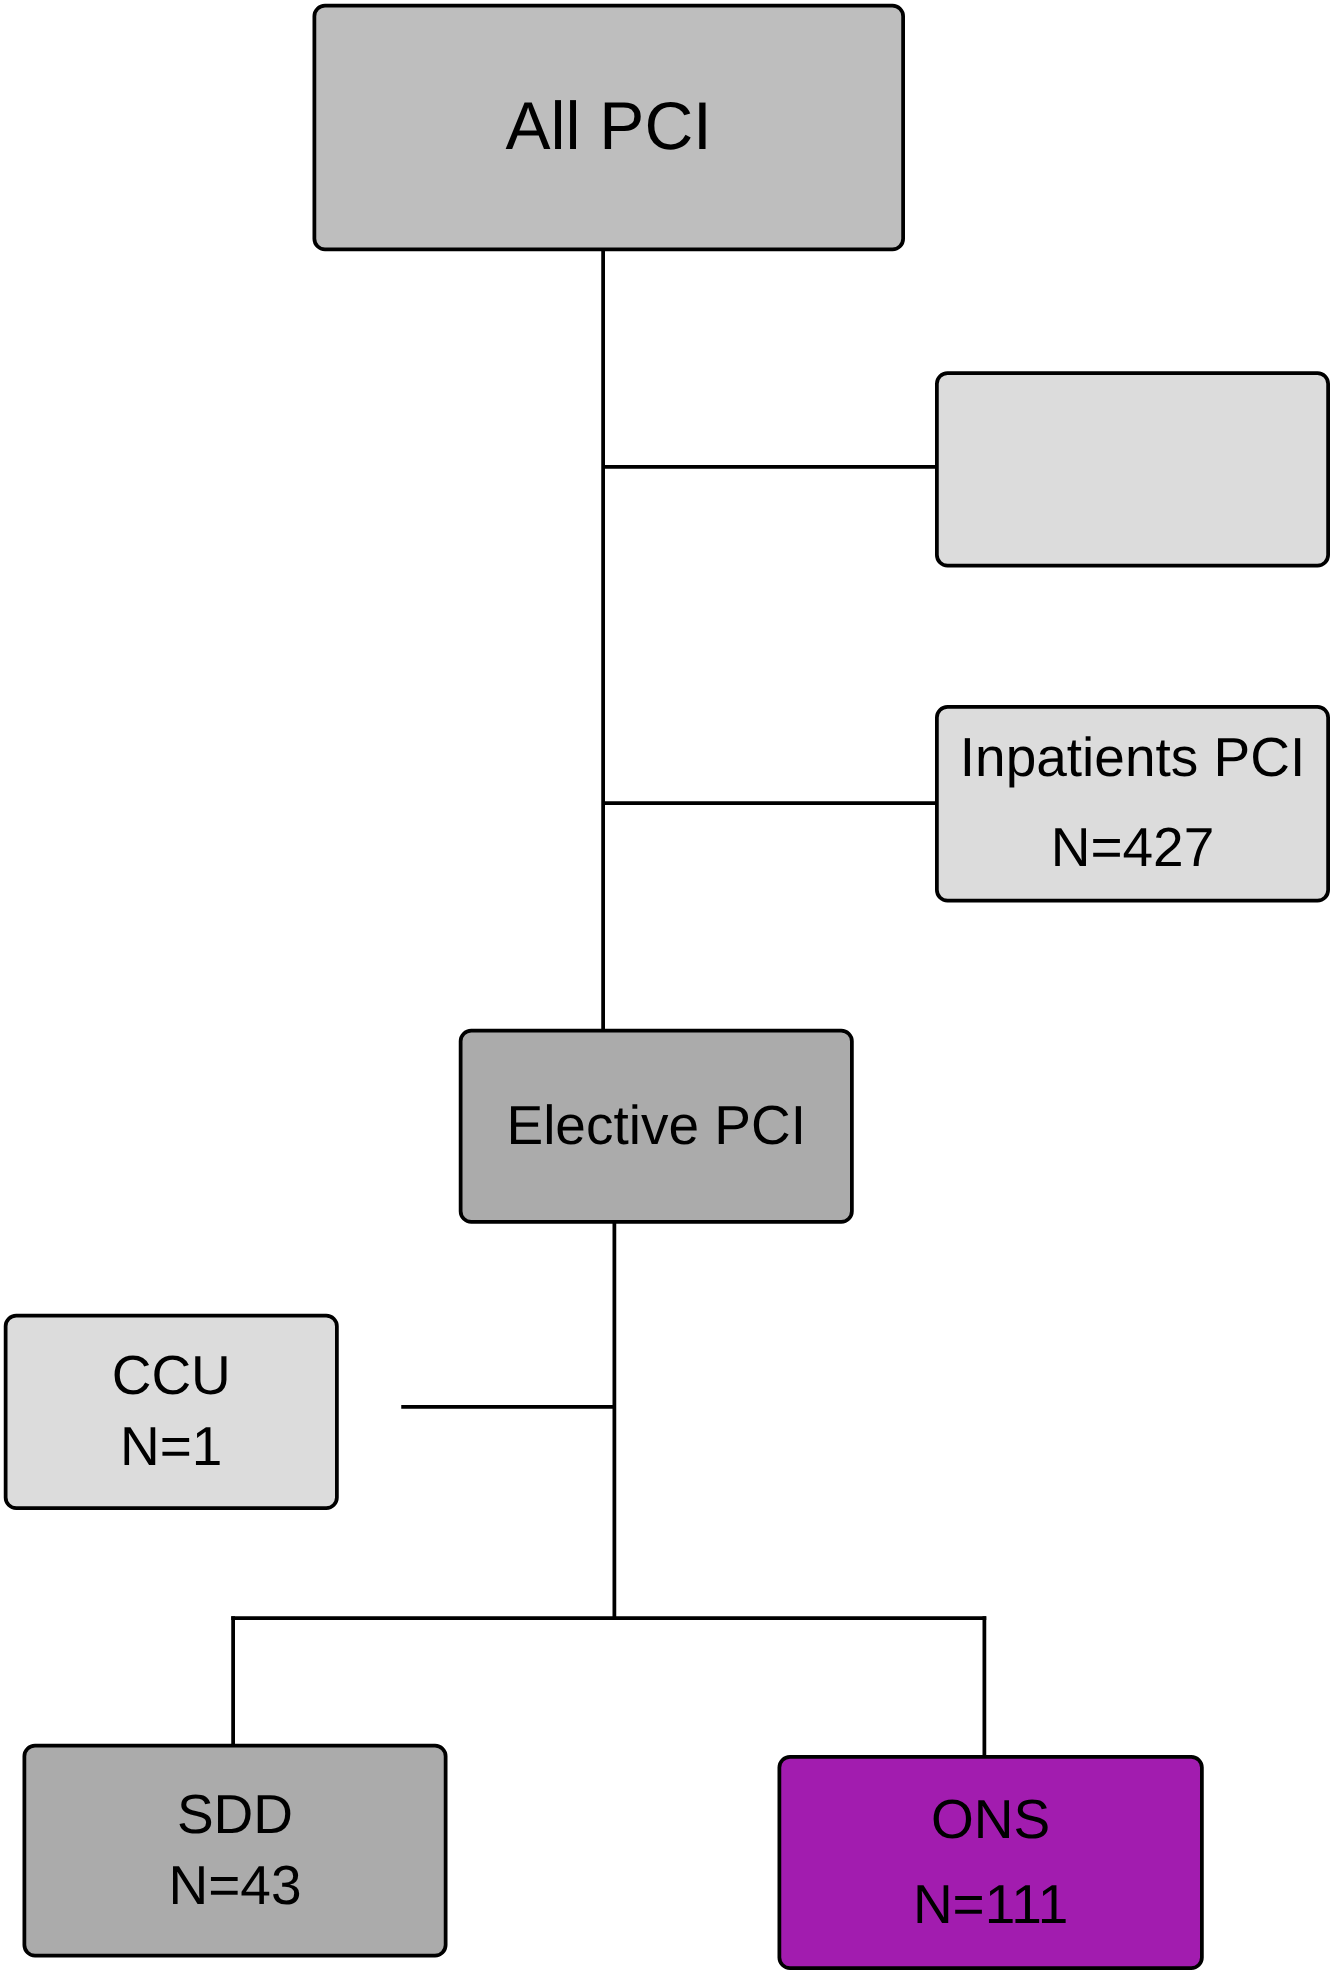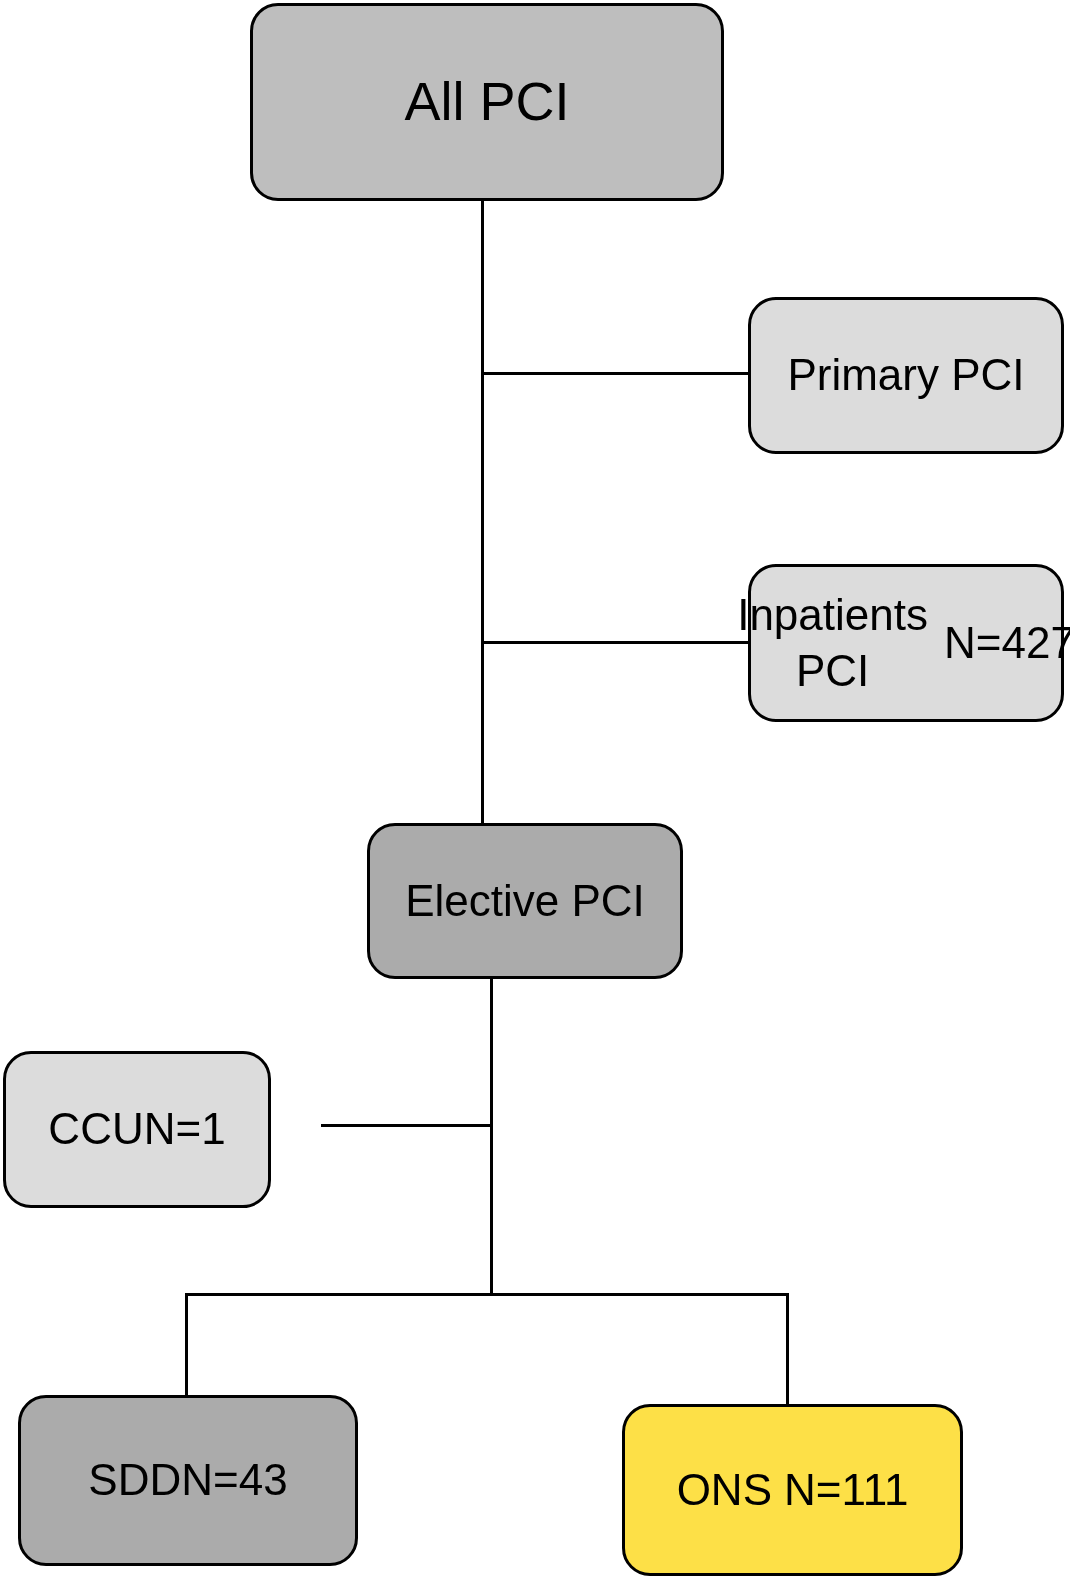--- a/index.html
+++ b/index.html
@@ -17,23 +17,23 @@
     color: #000;
   }
   .line {
     position: absolute;
     background: #000000;
   }
   .node {
     position: absolute;
     box-sizing: border-box;
     border: 3px solid #000000;
-    border-radius: 28px;
+    border-radius: 10px;
     display: flex;
-    flex-direction: row;
+    flex-direction: column;
     align-items: center;
     justify-content: center;
     text-align: center;
     line-height: 1.28;
     font-size: 44px;
     color: #000000;
   }
   .node.root { font-size: 54px; }
 
   
@@ -67,21 +67,20 @@
   <div class="line l-h-ccu"></div>
   <div class="line l-h-split"></div>
   <div class="line l-v-sdd"></div>
   <div class="line l-v-ons"></div>
 
   <div class="node root n-all" style="background-color: rgb(190, 190, 190);">
     <div>All PCI</div>
   </div>
 
   <div class="node n-primary" style="background-color: rgb(220, 220, 220);">
-    <div>Primary PCI</div>
   </div>
 
   <div class="node n-inpatients" style="background-color: rgb(220, 220, 220);">
     <div>Inpatients PCI</div>
     <div>N=427</div>
   </div>
 
   <div class="node n-elective" style="background-color: rgb(171, 171, 171); margin-left: 32px;">
     <div>Elective PCI</div>
   </div>
@@ -89,18 +88,18 @@
   <div class="node n-ccu" style="background-color: rgb(220, 220, 220);">
     <div>CCU</div>
     <div>N=1</div>
   </div>
 
   <div class="node n-sdd" style="background-color: rgb(171, 171, 171); text-align: center;">
     <div>SDD</div>
     <div>N=43</div>
   </div>
 
-  <div class="node n-ons" style="background-color: #fde047; gap: 12px;">
+  <div class="node n-ons" style="background-color: #a21caf; gap: 12px;">
     <div>ONS</div>
     <div>N=111</div>
   </div>
 
 </div>
 
 </body></html>

